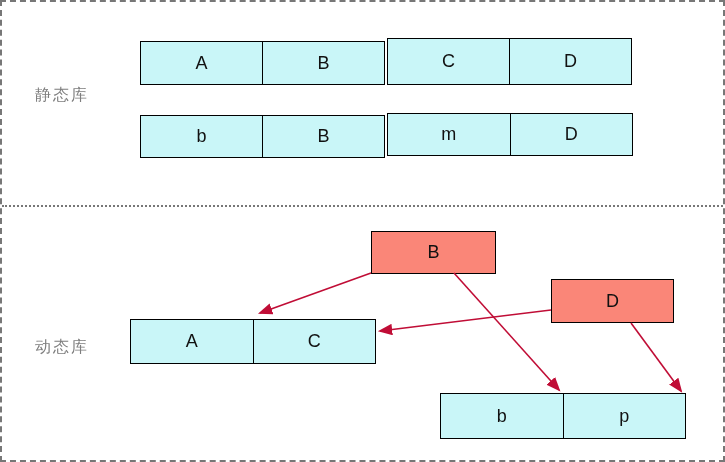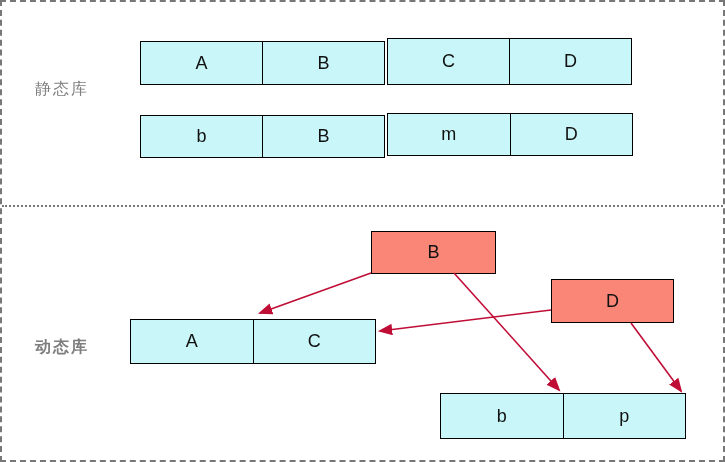--- a/index.html
+++ b/index.html
@@ -77,22 +77,22 @@
     fill: var(--arrow, #c00d36);
   }
 </style>
 </head>
 <body>
 
 <div class="canvas">
 
   <div class="divider"></div>
 
-  <div class="section-label" style="left:33px; top:77px;">静态库</div>
-  <div class="section-label" style="left:33px; top:335px;font-weight:bold;">动态库</div>
+  <div class="section-label" style="left:33px; top:83px;">静态库</div>
+  <div class="section-label" style="left:33px; top:335px;">动态库</div>
 
   <div class="group" style="left:138px; top:39px; width:245px; height:44px;">
     <div class="cell">A</div>
     <div class="cell">B</div>
   </div>
   <div class="group" style="left:385px; top:36px; width:245px; height:47px;">
     <div class="cell">C</div>
     <div class="cell">D</div>
   </div>
 

